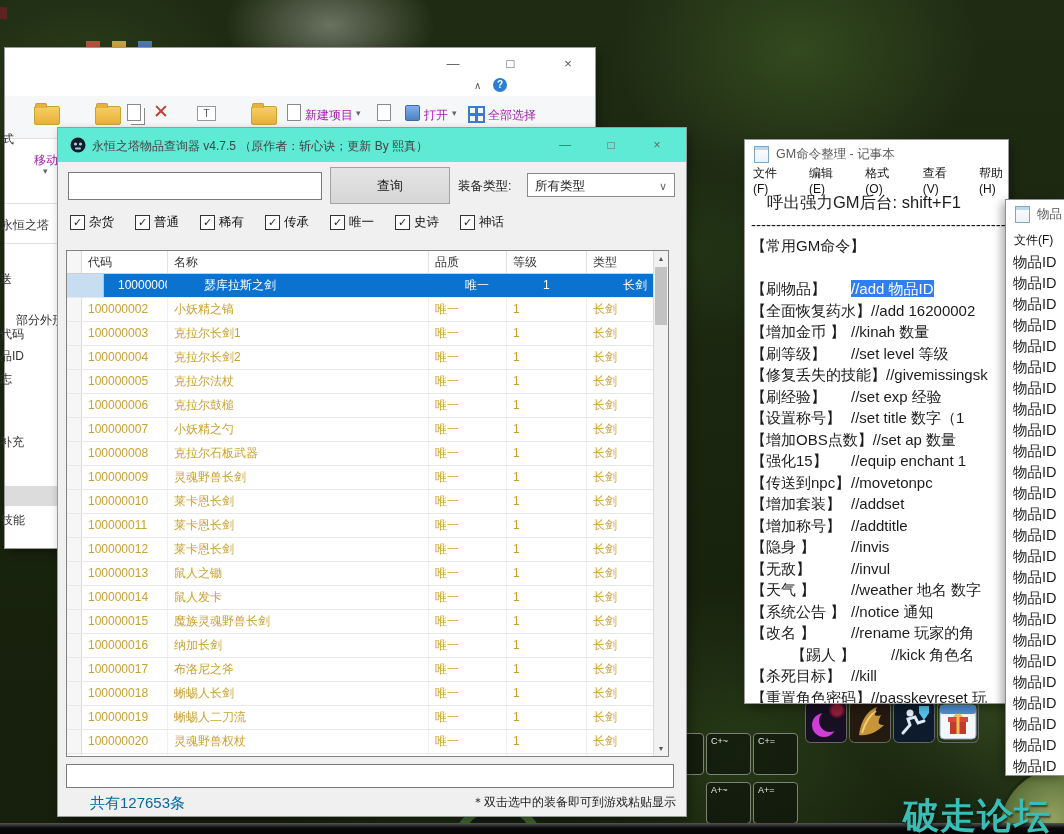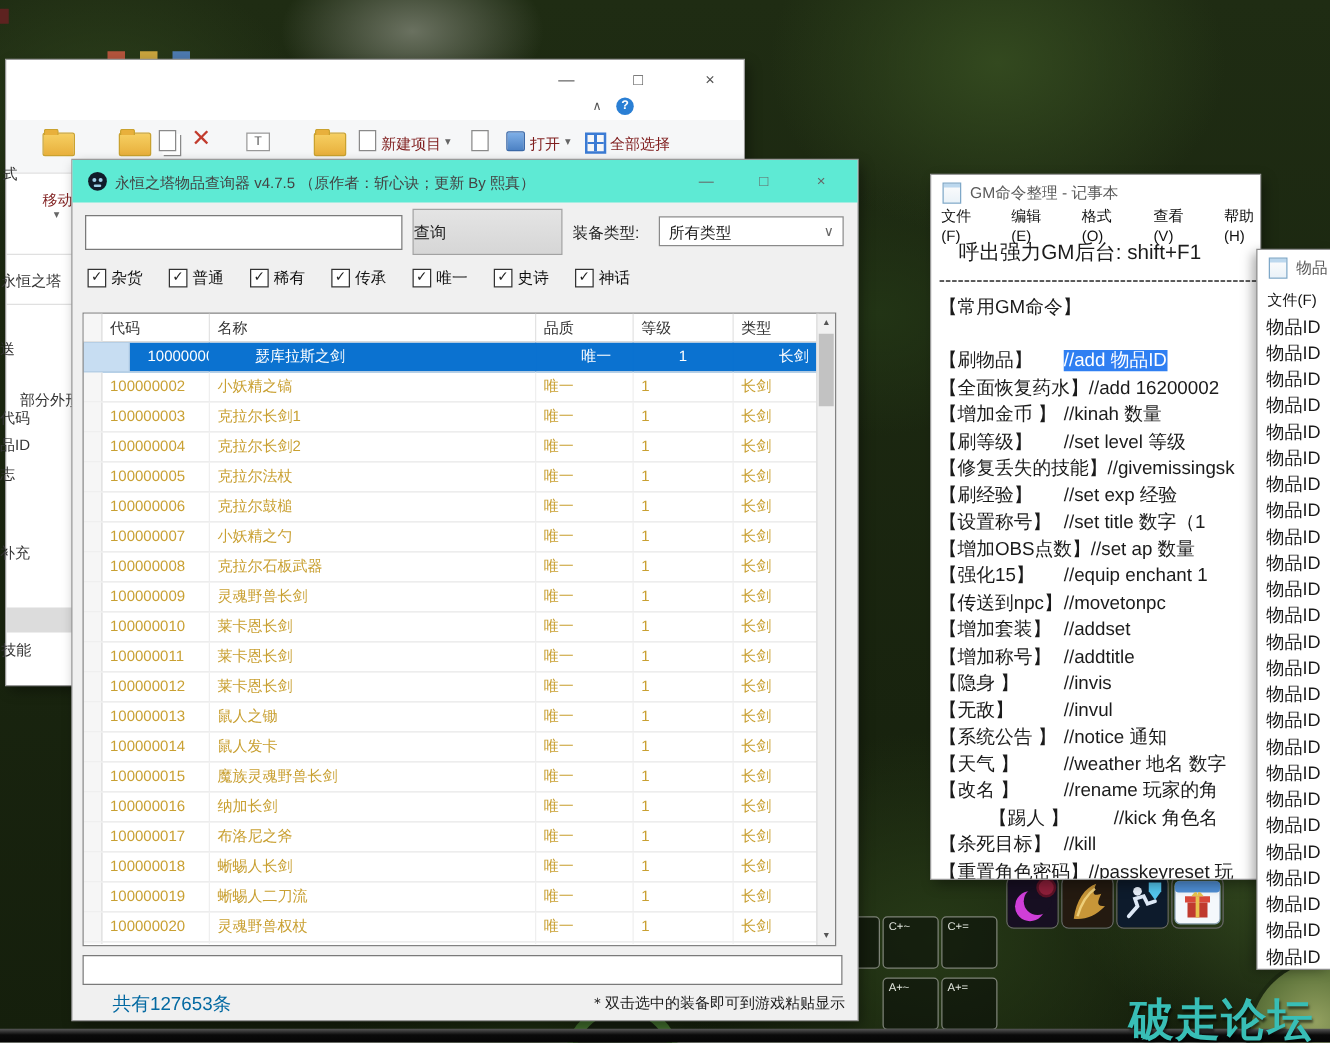--- a/index.html
+++ b/index.html
@@ -27,33 +27,33 @@
   .folder{width:24px;height:17px;background:linear-gradient(#f6cf62,#e8b03c);border:1px solid #caa22f;border-radius:2px;}
   .folder:before{content:"";position:absolute;left:0;top:-4px;width:10px;height:4px;background:#e8b03c;border:1px solid #caa22f;border-bottom:none;border-radius:2px 2px 0 0;}
   .sheets{width:12px;height:15px;background:#fff;border:1px solid #8a8a8a;box-shadow:3px 3px 0 #fff,4px 4px 0 #8a8a8a;}
   .redx{color:#c23b2d;font-size:19px;font-weight:bold;}
   .renamebox{width:17px;height:13px;border:1px solid #999;background:#fff;color:#555;font-size:10px;text-align:center;line-height:13px;}
   .sheet{width:12px;height:15px;background:#fff;border:1px solid #8a8a8a;}
   .bluebook{width:13px;height:14px;background:linear-gradient(#7fb0e8,#4d82c4);border:1px solid #3c6aa8;border-radius:2px;}
   .gridicon{width:13px;height:13px;border:2px solid #3b7bd4;background:
       linear-gradient(to right,rgba(0,0,0,0) 42%,#3b7bd4 42%,#3b7bd4 58%,rgba(0,0,0,0) 58%),
       linear-gradient(to bottom,rgba(0,0,0,0) 42%,#3b7bd4 42%,#3b7bd4 58%,rgba(0,0,0,0) 58%);}
-  .rlabel{position:absolute;font-size:12px;color:#7f1d1d;white-space:nowrap;}
+  .rlabel{position:absolute;font-size:12px;color:#a21caf;white-space:nowrap;}
   .leftlbl{position:absolute;font-size:12px;color:#333;white-space:nowrap;z-index:1;}
   .leftsel{position:absolute;left:5px;top:486px;width:53px;height:20px;background:#dcdcdc;z-index:1;}
   .leftline{position:absolute;left:5px;width:53px;height:1px;background:#e0e0e0;z-index:1;}
   
   #query{left:58px;top:128px;width:628px;height:688px;z-index:5;background:#f0f0f0;}
   .qtitle{position:absolute;left:0;top:0;width:628px;height:34px;background:#5eead4;}
   .qtitle .txt{position:absolute;left:34px;top:10px;font-size:12px;color:#444;white-space:nowrap;}
   .qtitle .ico{position:absolute;left:12px;top:9px;width:16px;height:16px;}
   .qcontrols{position:absolute;top:10px;right:6px;display:flex;color:#666;font-size:12px;}
   .qcontrols span{width:46px;text-align:center;}
   .searchbox{position:absolute;left:10px;top:44px;width:248px;height:24px;background:#fff;border:1px solid #7a7a7a;}
-  .querybtn{position:absolute;left:272px;top:39px;width:118px;height:35px;background:linear-gradient(#e4e4e4,#d6d6d6);border:1px solid #a2a2a2;font-size:13px;color:#222;line-height:35px;}
+  .querybtn{position:absolute;left:272px;top:39px;width:118px;height:35px;background:linear-gradient(#e4e4e4,#d6d6d6);border:1px solid #a2a2a2;font-size:13px;color:#222;text-align:center;line-height:35px;}
   .eqlabel{position:absolute;left:400px;top:50px;font-size:12.5px;color:#222;}
   .dropdown{position:absolute;left:469px;top:45px;width:148px;height:24px;background:#fff;border:1px solid #8a8a8a;font-size:12.5px;color:#222;line-height:24px;padding-left:7px;box-sizing:border-box;}
   .dropdown .chev{position:absolute;right:7px;top:0;color:#666;font-size:11px;}
   .filters{position:absolute;left:12px;top:86px;display:flex;gap:21px;}
   .chk{display:flex;align-items:center;gap:4px;font-size:12.5px;color:#111;}
   .chk .box{width:13px;height:13px;border:1px solid #333;background:#fff;font-size:11px;line-height:13px;text-align:center;color:#222;font-weight:bold;}
   
   .tframe{position:absolute;left:8px;top:122px;width:603px;height:507px;background:#fff;border:1px solid #828282;box-sizing:border-box;}
   .thead,.trow{display:grid;grid-template-columns:15px 86px 261px 78px 80px 68px;}
   .thead{height:22px;border-bottom:1px solid #cfcfcf;}
@@ -419,22 +419,22 @@
         <div class="nline"><div class="nl" style="display: inline-block;">【修复丢失的技能】</div><div class="ncmd" style="display: inline;">//givemissingsk</div></div>
         <div class="nline"><div class="nl" style="display: inline-block;">【刷经验】</div><div class="ncmd" style="display: inline;">//set exp 经验</div></div>
         <div class="nline"><div class="nl" style="display: inline-block;">【设置称号】</div><div class="ncmd" style="display: inline;">//set title 数字（1</div></div>
         <div class="nline"><div class="nl" style="display: inline-block;">【增加OBS点数】</div><div class="ncmd" style="display: inline;">//set ap 数量</div></div>
         <div class="nline"><div class="nl" style="display: inline-block;">【强化15】</div><div class="ncmd" style="display: inline;">//equip enchant 1</div></div>
         <div class="nline"><div class="nl" style="display: inline-block;">【传送到npc】</div><div class="ncmd" style="display: inline;">//movetonpc</div></div>
         <div class="nline"><div class="nl" style="display: inline-block;">【增加套装】</div><div class="ncmd" style="display: inline;">//addset</div></div>
         <div class="nline"><div class="nl" style="display: inline-block;">【增加称号】</div><div class="ncmd" style="display: inline;">//addtitle</div></div>
         <div class="nline"><div class="nl" style="display: inline-block;">【隐身 】</div><div class="ncmd" style="display: inline;">//invis</div></div>
         <div class="nline"><div class="nl" style="display: inline-block;">【无敌】</div><div class="ncmd" style="display: inline;">//invul</div></div>
+        <div class="nline"><div class="nl" style="display: inline-block;">【天气 】</div><div class="ncmd" style="display: inline;">//weather 地名 数字</div></div>
         <div class="nline"><div class="nl" style="display: inline-block;">【系统公告 】</div><div class="ncmd" style="display: inline;">//notice 通知</div></div>
-        <div class="nline"><div class="nl" style="display: inline-block;">【天气 】</div><div class="ncmd" style="display: inline;">//weather 地名 数字</div></div>
         <div class="nline"><div class="nl" style="display: inline-block;">【改名 】</div><div class="ncmd" style="display: inline;">//rename 玩家的角</div></div>
         <div class="nline"><div class="nl" style="display: inline-block; margin-left: 40px;">【踢人 】</div><div class="ncmd" style="display: inline;">//kick 角色名</div></div>
         <div class="nline"><div class="nl" style="display: inline-block;">【杀死目标】</div><div class="ncmd" style="display: inline;">//kill</div></div>
         <div class="nline"><div class="nl" style="display: inline-block;">【重置角色密码】</div><div class="ncmd" style="display: inline;">//passkeyreset 玩</div></div>
       </div>
   </div>
 
   <div id="itemwin" class="win">
     <div class="ntitle">
       <span class="npicon"></span>

